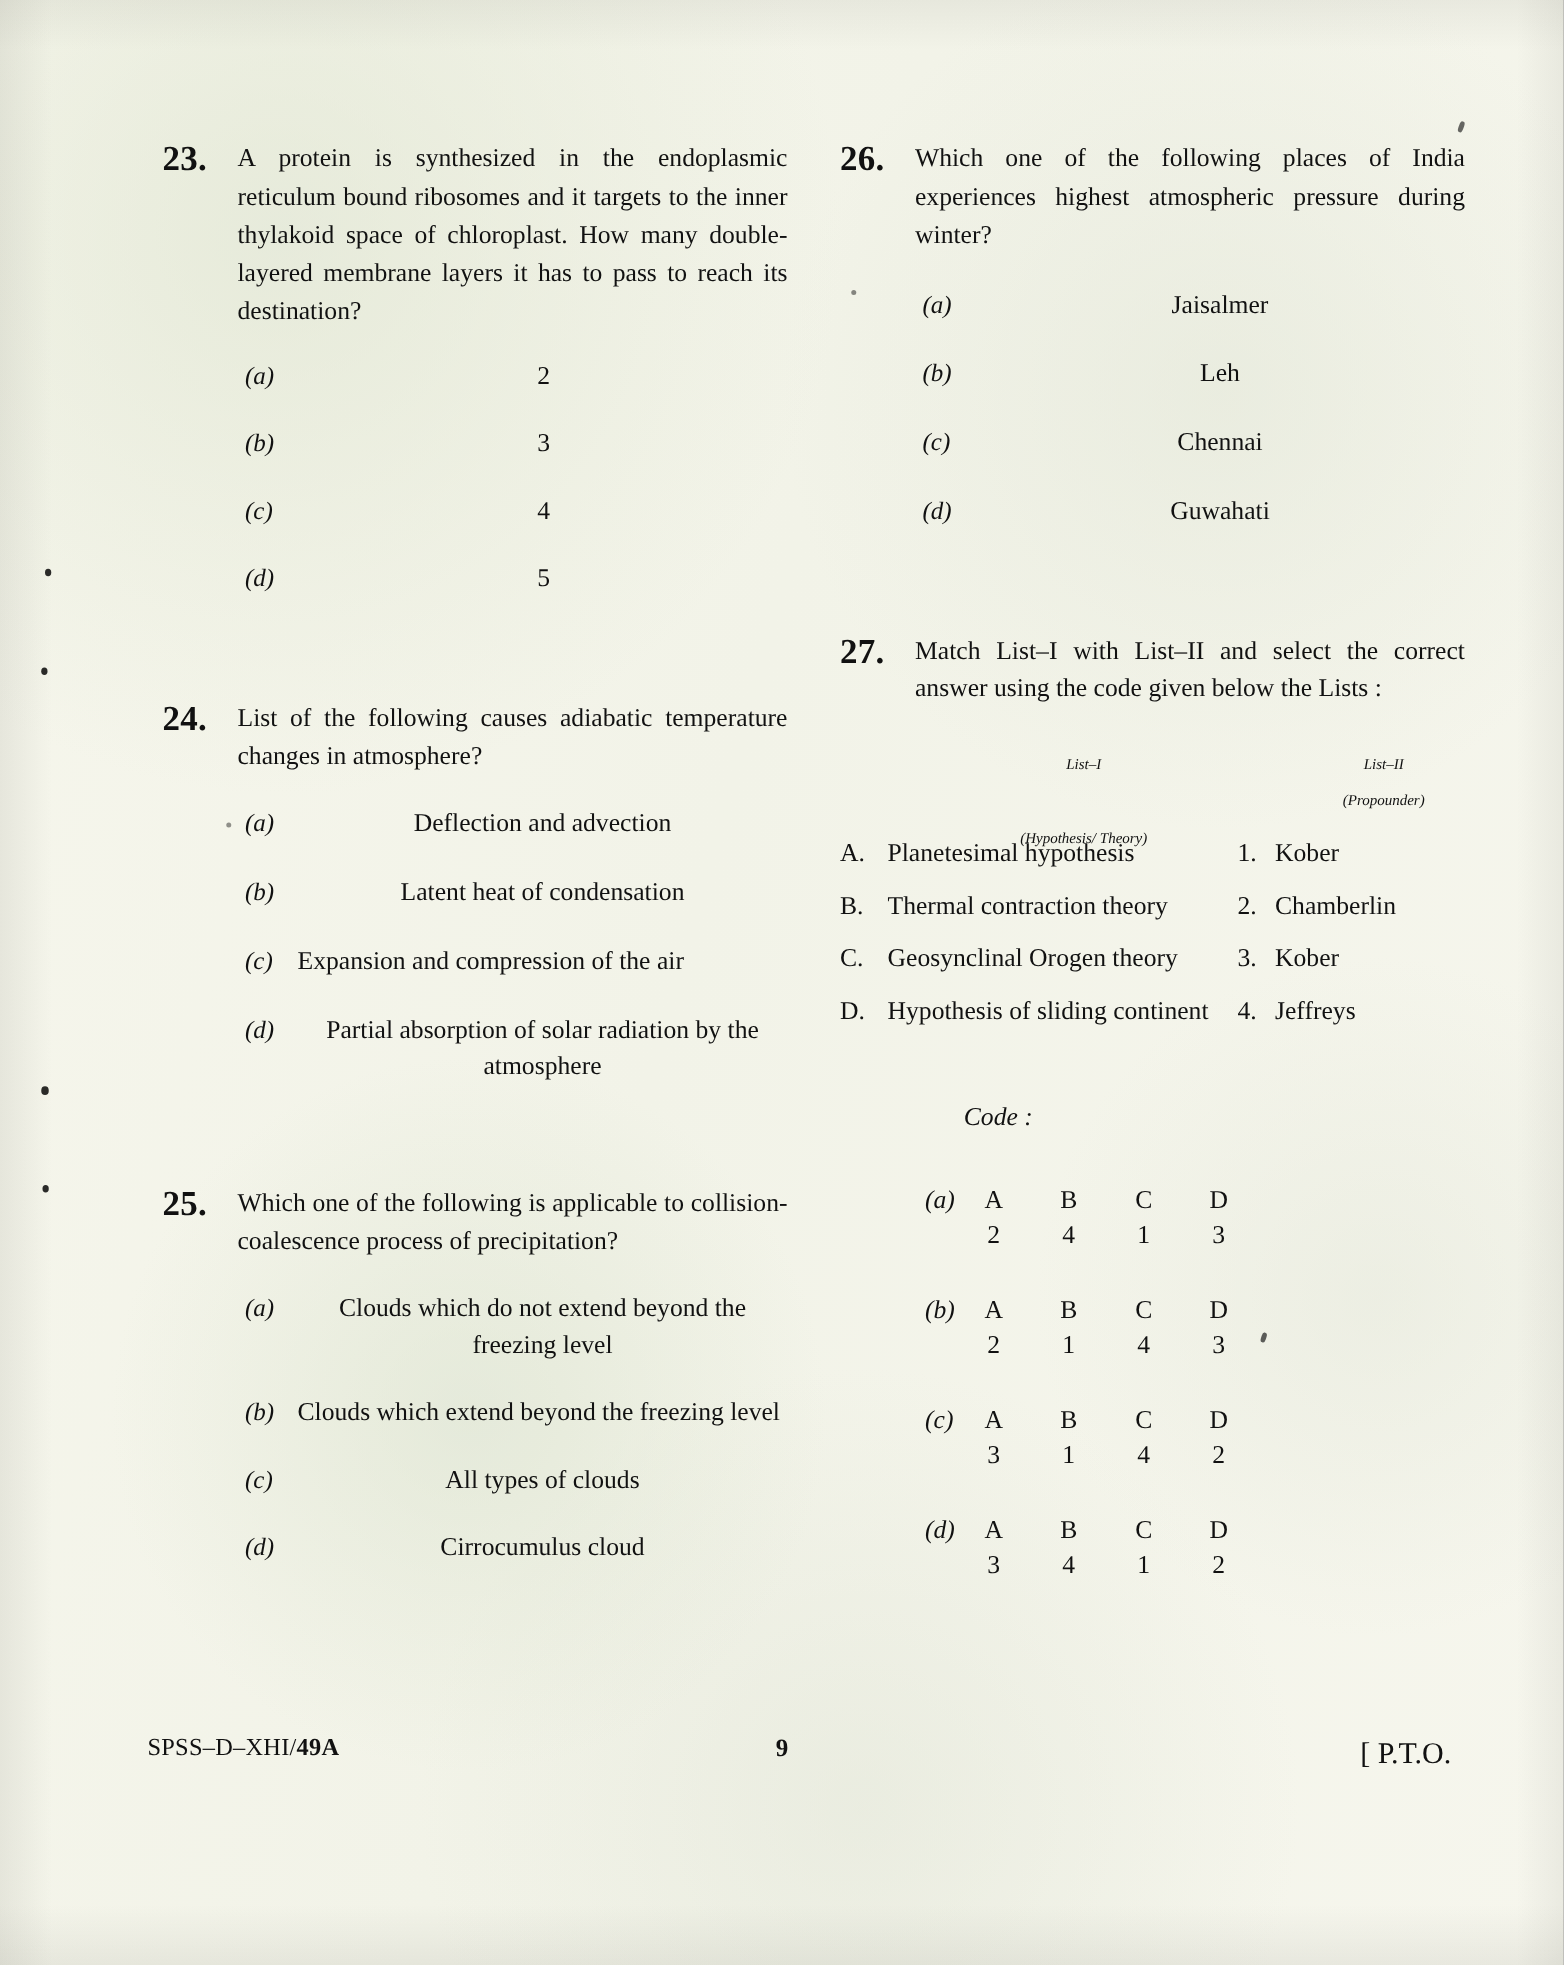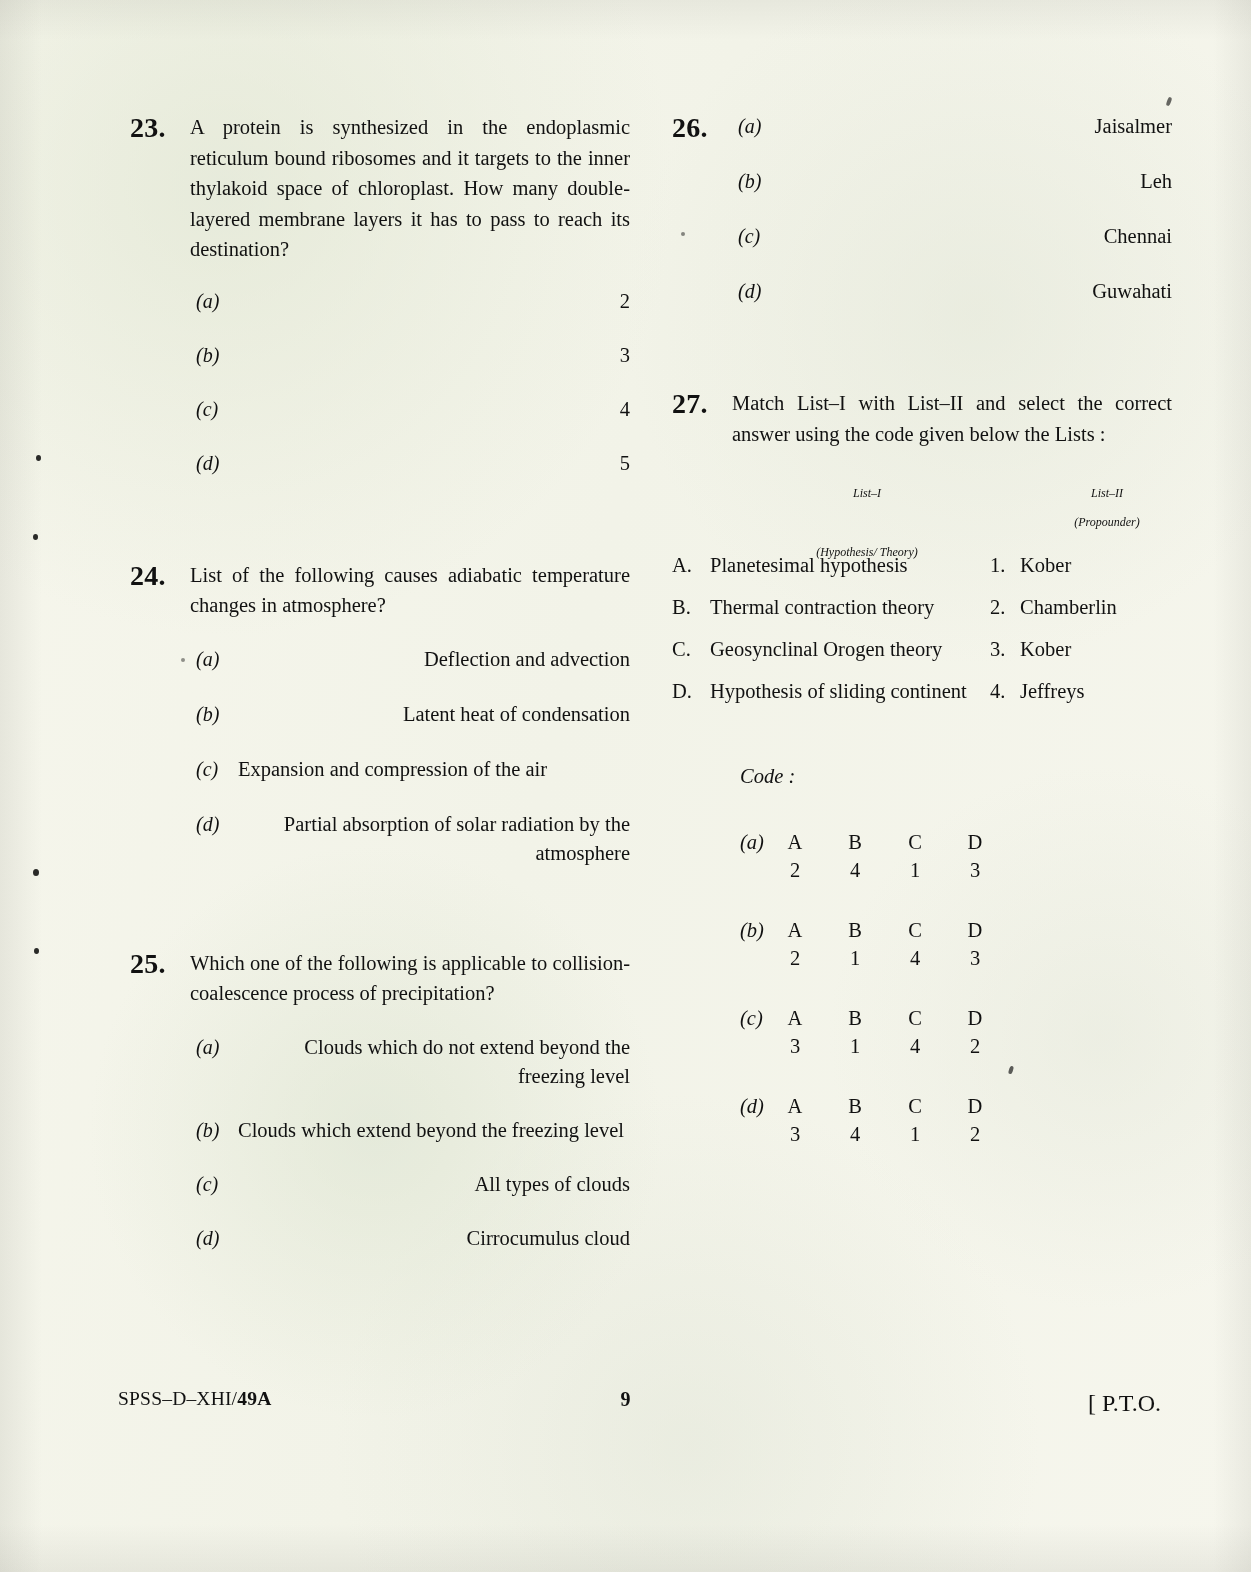--- a/index.html
+++ b/index.html
@@ -88,21 +88,21 @@
     left: 0;
     top: 0;
     font-style: italic;
     font-size: 20px;
   }
   .opt .body {
     margin-left: 42px;
     text-align: justify;
     display: block;
   }
-  .opt .body.nojust { text-align: right; }
+  .opt .body.nojust { text-align: center; }
   .opt .body.num { margin-left: 44px; }
 
   
   .list-head {
     position: relative;
     margin-left: 0;
     font-style: italic;
     font-size: 12px;
     line-height: 29px;
   }
@@ -114,21 +114,21 @@
     min-height: 30px;
     font-size: 20.5px;
     line-height: 29.5px;
   }
   .pair .lkey  { position: absolute; left: 0px;  top: 0; }
   .pair .ltext { display: block; margin-left: 38px; width: 268px; }
   .pair .rkey  { position: absolute; left: 318px; top: 0; }
   .pair .rtext { position: absolute; left: 348px; top: 0; white-space: nowrap; }
 
   .code-label {
-    margin-left: 68px;
+    margin-left: 99px;
     font-style: italic;
     font-size: 20.5px;
   }
   .code-row {
     position: relative;
     margin-left: 68px;
     font-size: 20.5px;
     line-height: 28px;
     height: 58px;
   }
@@ -263,20 +263,21 @@
         </div>
       </div>
     </div>
 
   </div>
 
   <div class="col col-right">
 
     <div class="q" style="margin-top:112px;">
       <div class="qnum">26.</div>
+      <div class="qtext">Which one of the following places of India experiences highest atmospheric pressure during winter?</div>
       <div class="opts" style="margin-top:26px;">
         <div class="opt" style="margin-bottom:26px;">
           <span class="lbl">(a)</span>
           <span class="body nojust">Jaisalmer</span>
         </div>
         <div class="opt" style="margin-bottom:26px;">
           <span class="lbl">(b)</span>
           <span class="body nojust">Leh</span>
         </div>
         <div class="opt" style="margin-bottom:26px;">

